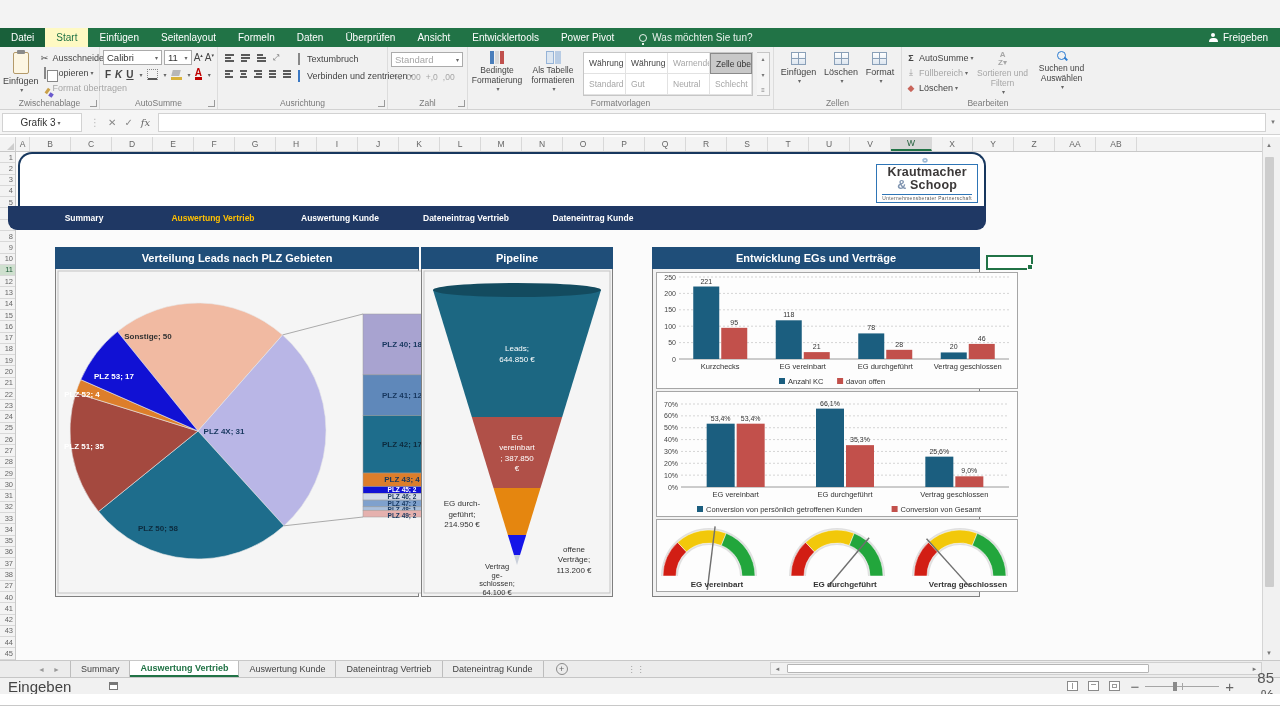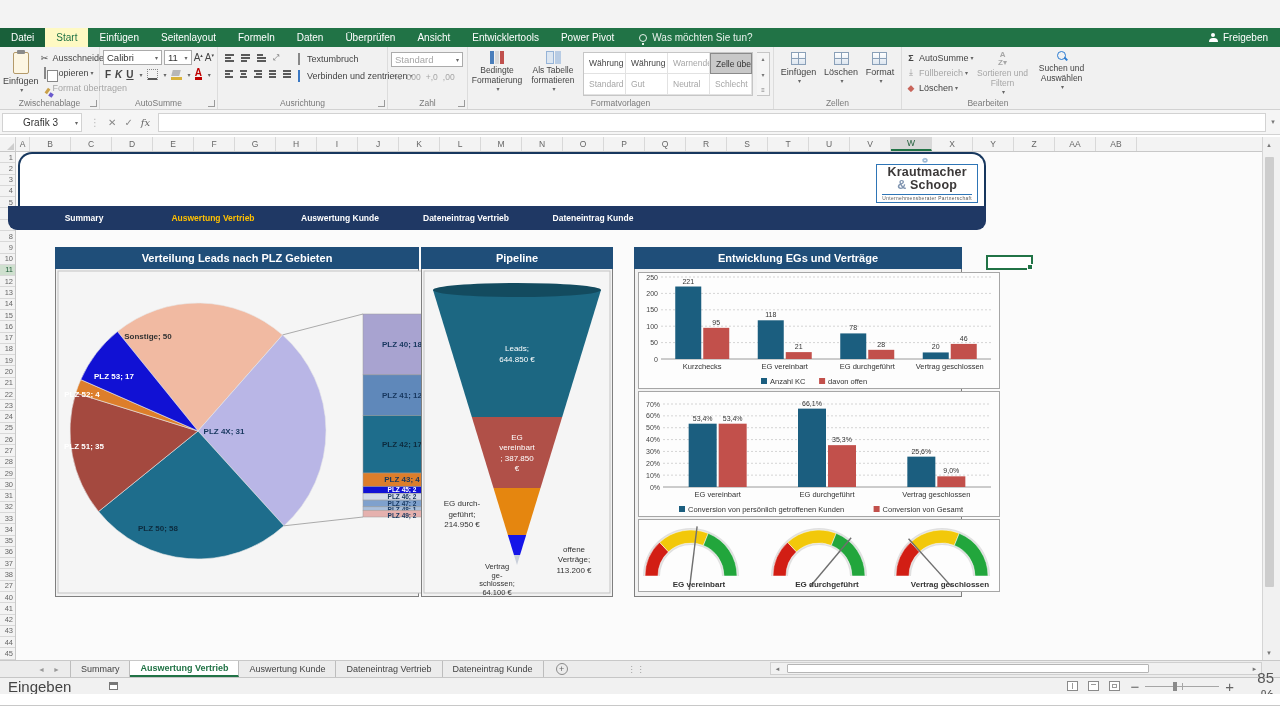--- a/index.html
+++ b/index.html
@@ -101,21 +101,21 @@
   .edcol2{flex:1;display:flex;justify-content:space-around;}
   .sigma{font-size:11px;color:#444;font-weight:bold;}
   .vbtn2{display:flex;flex-direction:column;align-items:center;text-align:center;font-size:8.5px;color:#444;line-height:1.15;padding-top:1px;}
   .azic{font-size:8px;color:#a6a6a6;font-weight:bold;line-height:1;margin-bottom:2px;}
   .lens{width:10px;height:10px;position:relative;margin-bottom:3px;}
   .lens:before{content:"";position:absolute;left:0;top:0;width:7px;height:7px;border:1.5px solid #2b7cd3;border-radius:50%;}
   .lens:after{content:"";position:absolute;left:7px;top:7px;width:4px;height:1.5px;background:#2b7cd3;transform:rotate(45deg);}
 
   
   #formulaBar{left:0;top:110px;width:1280px;height:25px;background:#f5f5f5;border-bottom:1px solid #d2d2d2;display:flex;align-items:center;}
-  #nameBox{width:80px;height:19px;background:#fff;border:1px solid #d2d2d2;margin-left:2px;display:flex;align-items:center;font-size:10px;color:#333;padding-left:20px;justify-content:space-between;}
+  #nameBox{width:80px;height:19px;background:#fff;border:1px solid #d2d2d2;margin-left:2px;display:flex;align-items:center;font-size:10px;color:#333;padding-left:0;justify-content:center;}
   #nameBox .dd{margin-right:3px;}
   .fbtns{display:flex;align-items:center;gap:8px;padding:0 8px;color:#888;font-size:10px;}
   .fx{font-family:"DejaVu Serif","Liberation Serif",serif;font-style:italic;color:#666;}
   #formulaInput{flex:1;height:19px;background:#fff;border:1px solid #d2d2d2;}
   #fbChevron{width:14px;text-align:center;color:#777;font-size:7px;}
 
   
   #colHeaders{left:0;top:137px;width:1262px;height:15px;background:#f3f3f3;border-bottom:1px solid #c8c8c8;display:flex;}
   .corner{width:16px;height:100%;border-right:1px solid #d0d0d0;position:relative;background:#f3f3f3;}
   .corner:after{content:"";position:absolute;right:1px;bottom:1px;border-left:7px solid transparent;border-bottom:7px solid #cdcdcd;}
@@ -145,21 +145,21 @@
   #selCell{left:986px;top:255px;width:47px;height:15px;border:2px solid #217346;background:#fff;}
   #selCell:after{content:"";position:absolute;right:-2px;bottom:-2px;width:4px;height:4px;background:#217346;border:1px solid #fff;}
 
   .panel{position:absolute;top:247px;}
   .ptitle{height:22px;background:#1f4e79;color:#fff;font-weight:bold;font-size:11px;display:flex;align-items:center;justify-content:center;}
   .pbody{position:relative;background:#f2f2f2;border:1px solid #7f7f7f;border-top:none;}
   #panelLeft{left:32px;width:387px;padding-left:23px;}
   #panelLeft .pbody{height:328px;}
   #panelMid{left:421px;width:192px;}
   #panelMid .pbody{height:328px;}
-  #panelRight{left:634px;width:328px;}
+  #panelRight{left:652px;width:328px;}
   #panelRight .pbody{height:328px;}
   .subbox{position:absolute;left:3px;width:362px;background:#fdfdfd;border:1px solid #a6a6a6;}
   #box1{top:3px;height:117px;}
   #box2{top:122px;height:126px;}
   #box3{top:250px;height:73px;}
 
   
   #sheetTabBar{left:0;top:660px;width:1280px;height:17px;background:#ececec;border-top:1px solid #c8c8c8;display:flex;align-items:stretch;font-size:9px;color:#444;}
   .tabarrows{display:flex;align-items:center;gap:8px;padding:0 10px 0 38px;color:#999;font-size:7px;}
   .stab{display:flex;align-items:center;padding:0 10px;border-right:1px solid #bdbdbd;cursor:default;white-space:nowrap;}

